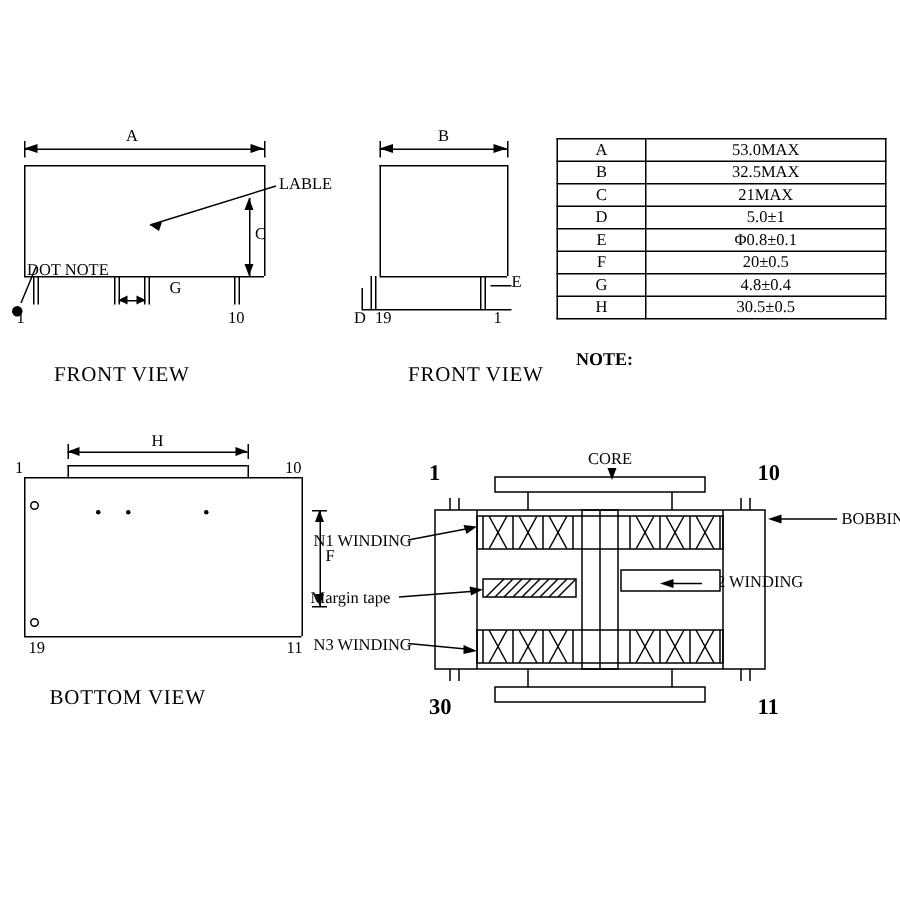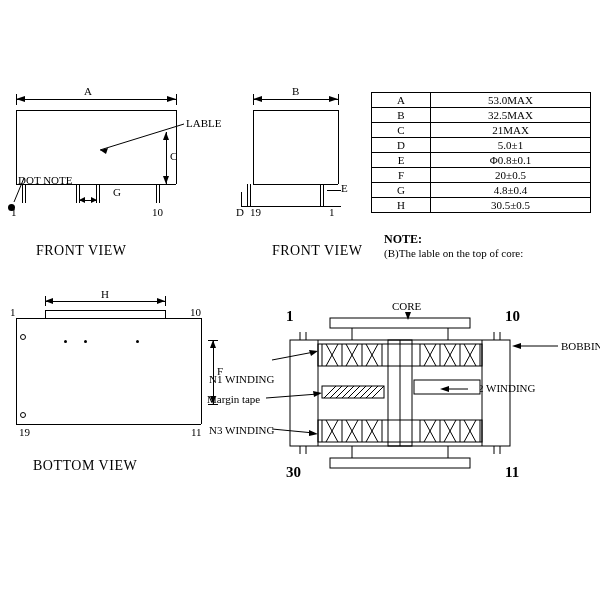--- a/index.html
+++ b/index.html
@@ -234,32 +234,31 @@
       </tr>
       <tr>
         <td class="sym">H</td>
         <td>30.5±0.5</td>
       </tr>
     </tbody>
   </table>
 
   <div id="note">
     <div class="note-head">NOTE:</div>
-    <div class="note-line">(B)The lable on the top of core:</div>
   </div>
 
   <div>
     <div class="bignum" style="left:286px; top:308px;">1</div>
     <div class="bignum" style="left:505px; top:308px;">10</div>
     <div class="bignum" style="left:286px; top:464px;">30</div>
     <div class="bignum" style="left:505px; top:464px;">11</div>
 
     <div class="lbl" style="left:392px; top:300px;">CORE</div>
     <div class="lbl" style="left:561px; top:340px;">BOBBIN</div>
-    <div class="lbl" style="left:209px; top:355px;margin-top:18px;">N1 WINDING</div>
+    <div class="lbl" style="left:209px; top:355px;">N1 WINDING</div>
     <div class="lbl" style="left:470px; top:382px;">N2 WINDING</div>
     <div class="lbl" style="left:209px; top:424px;">N3 WINDING</div>
     <div class="lbl" style="left:207px; top:393px;">Margin tape</div>
   </div>
 
   <svg class="overlay" viewBox="0 0 600 600">
     <g stroke="#000" fill="none" stroke-width="1">
 
       <line x1="184" y1="124" x2="100" y2="150"></line>
       <polygon points="100,150 108,148 106,154" fill="#000" stroke="none"></polygon>

